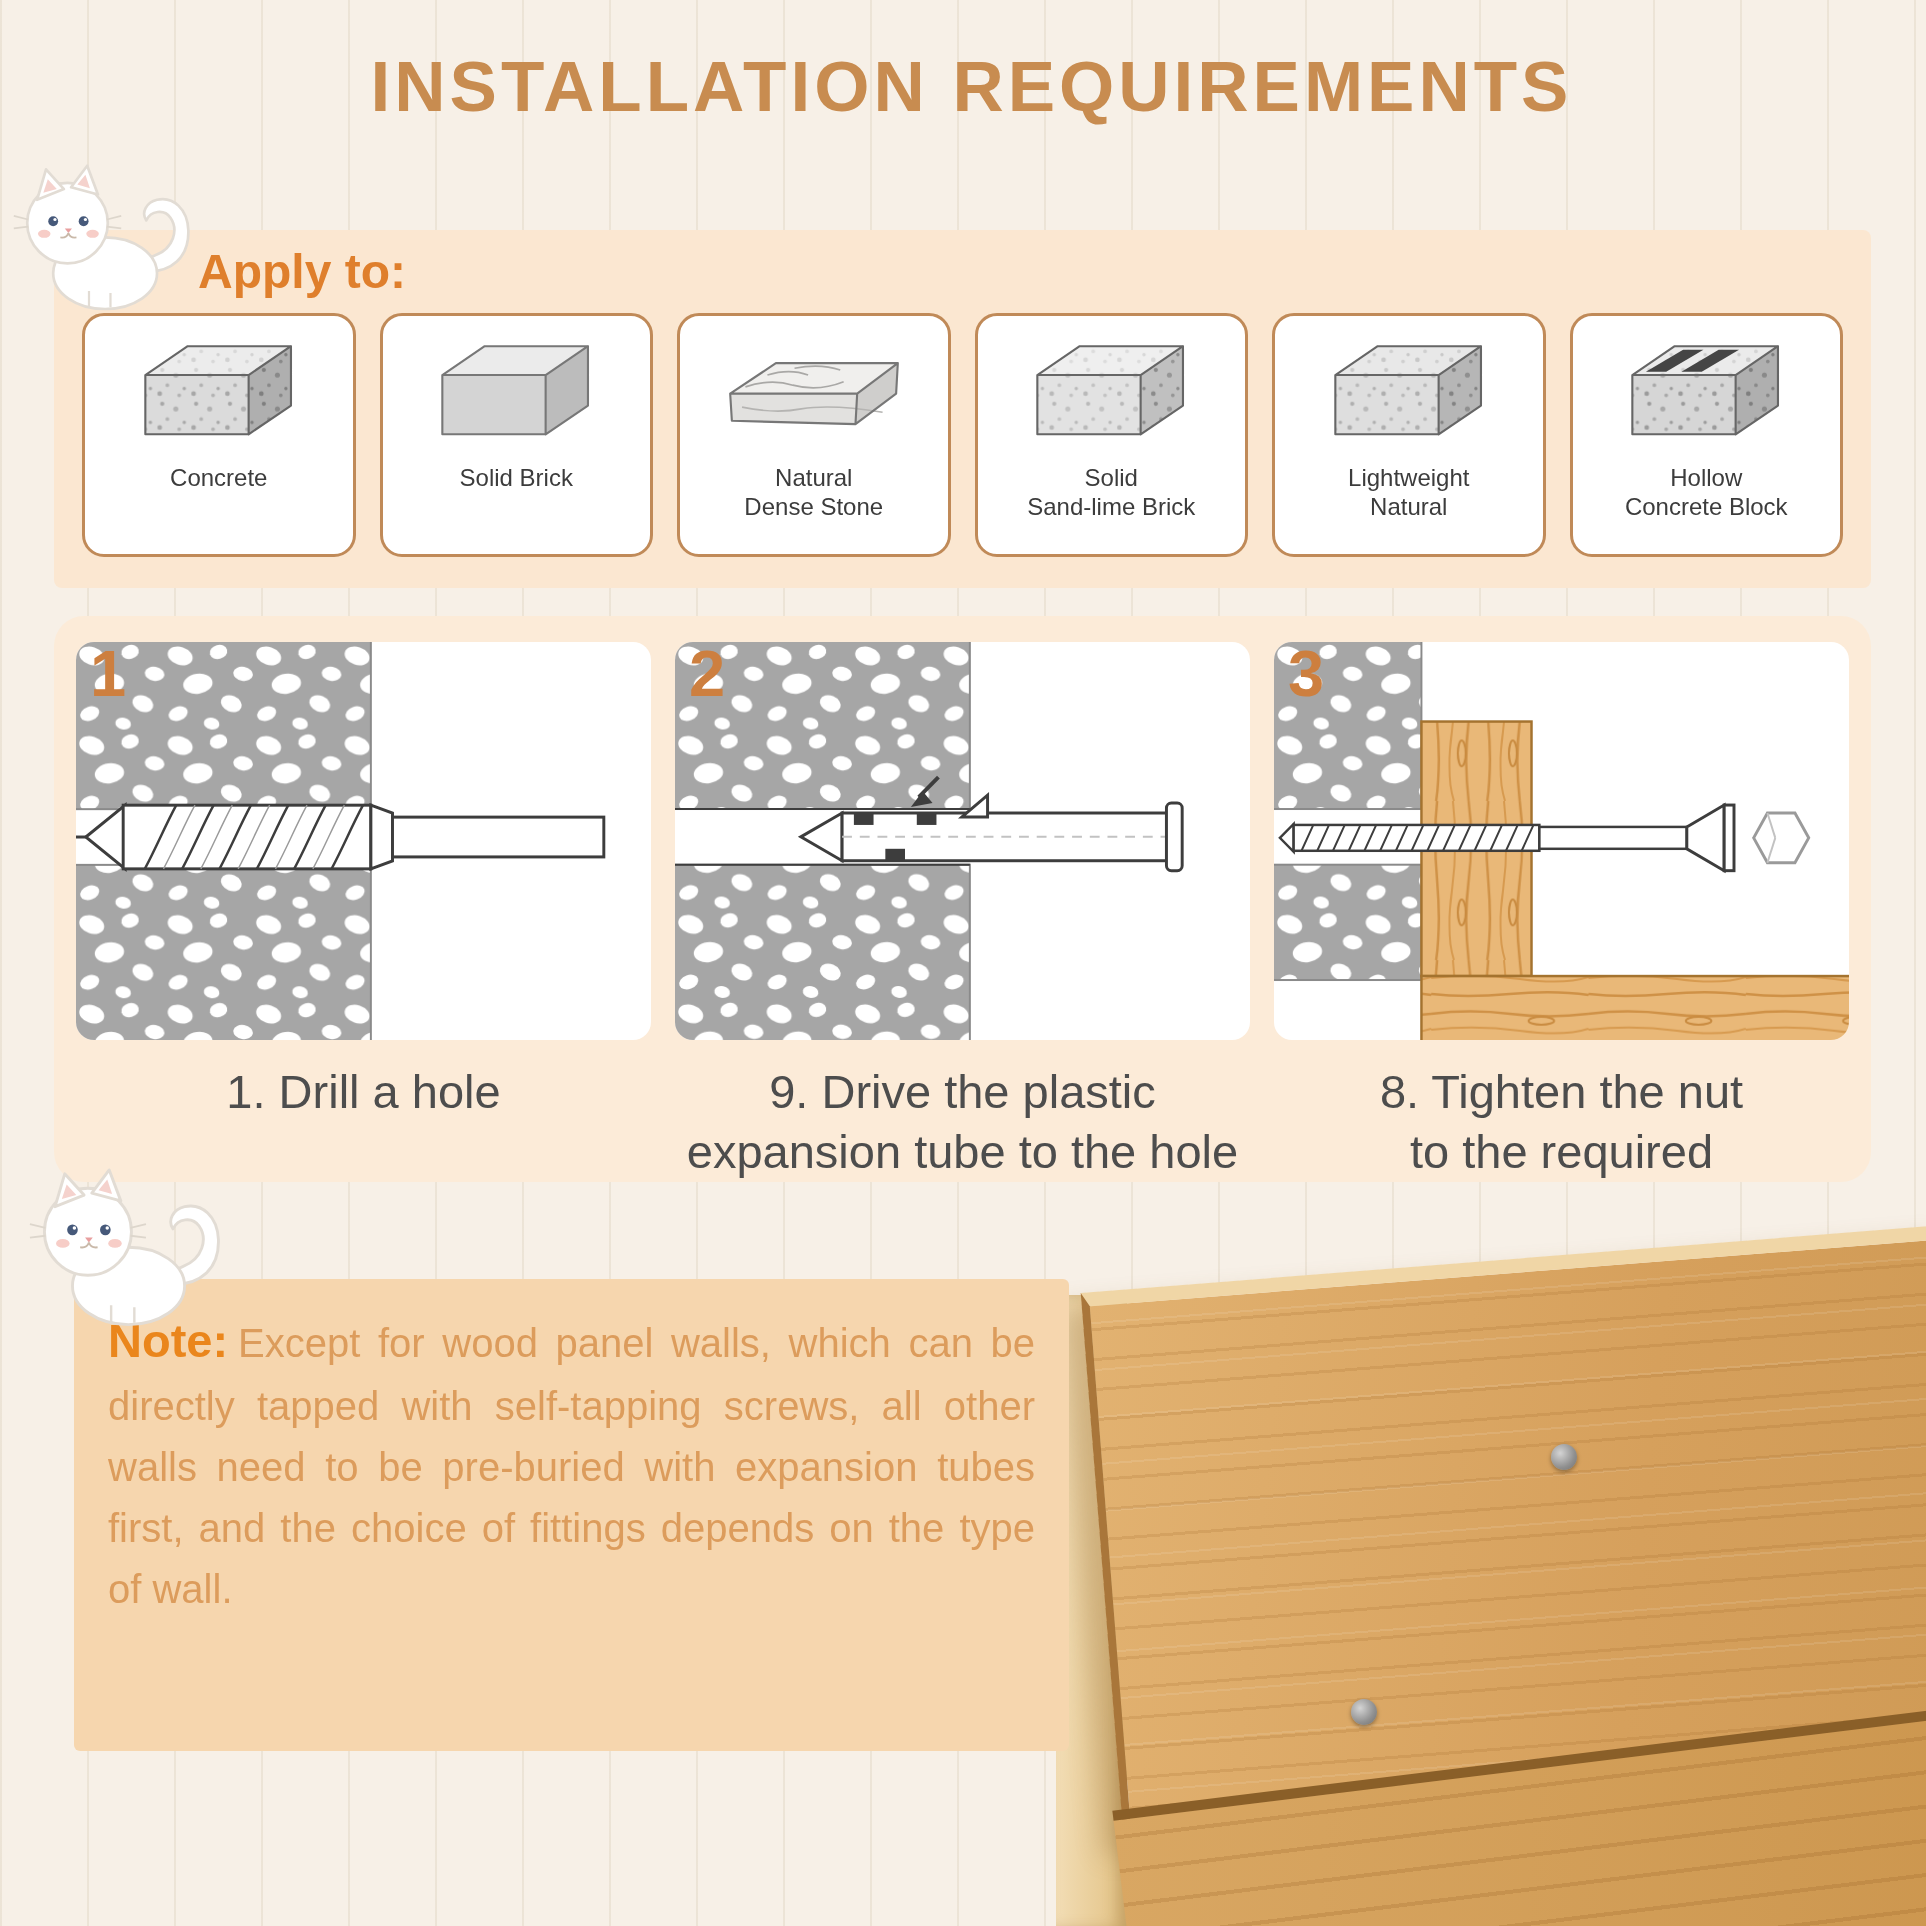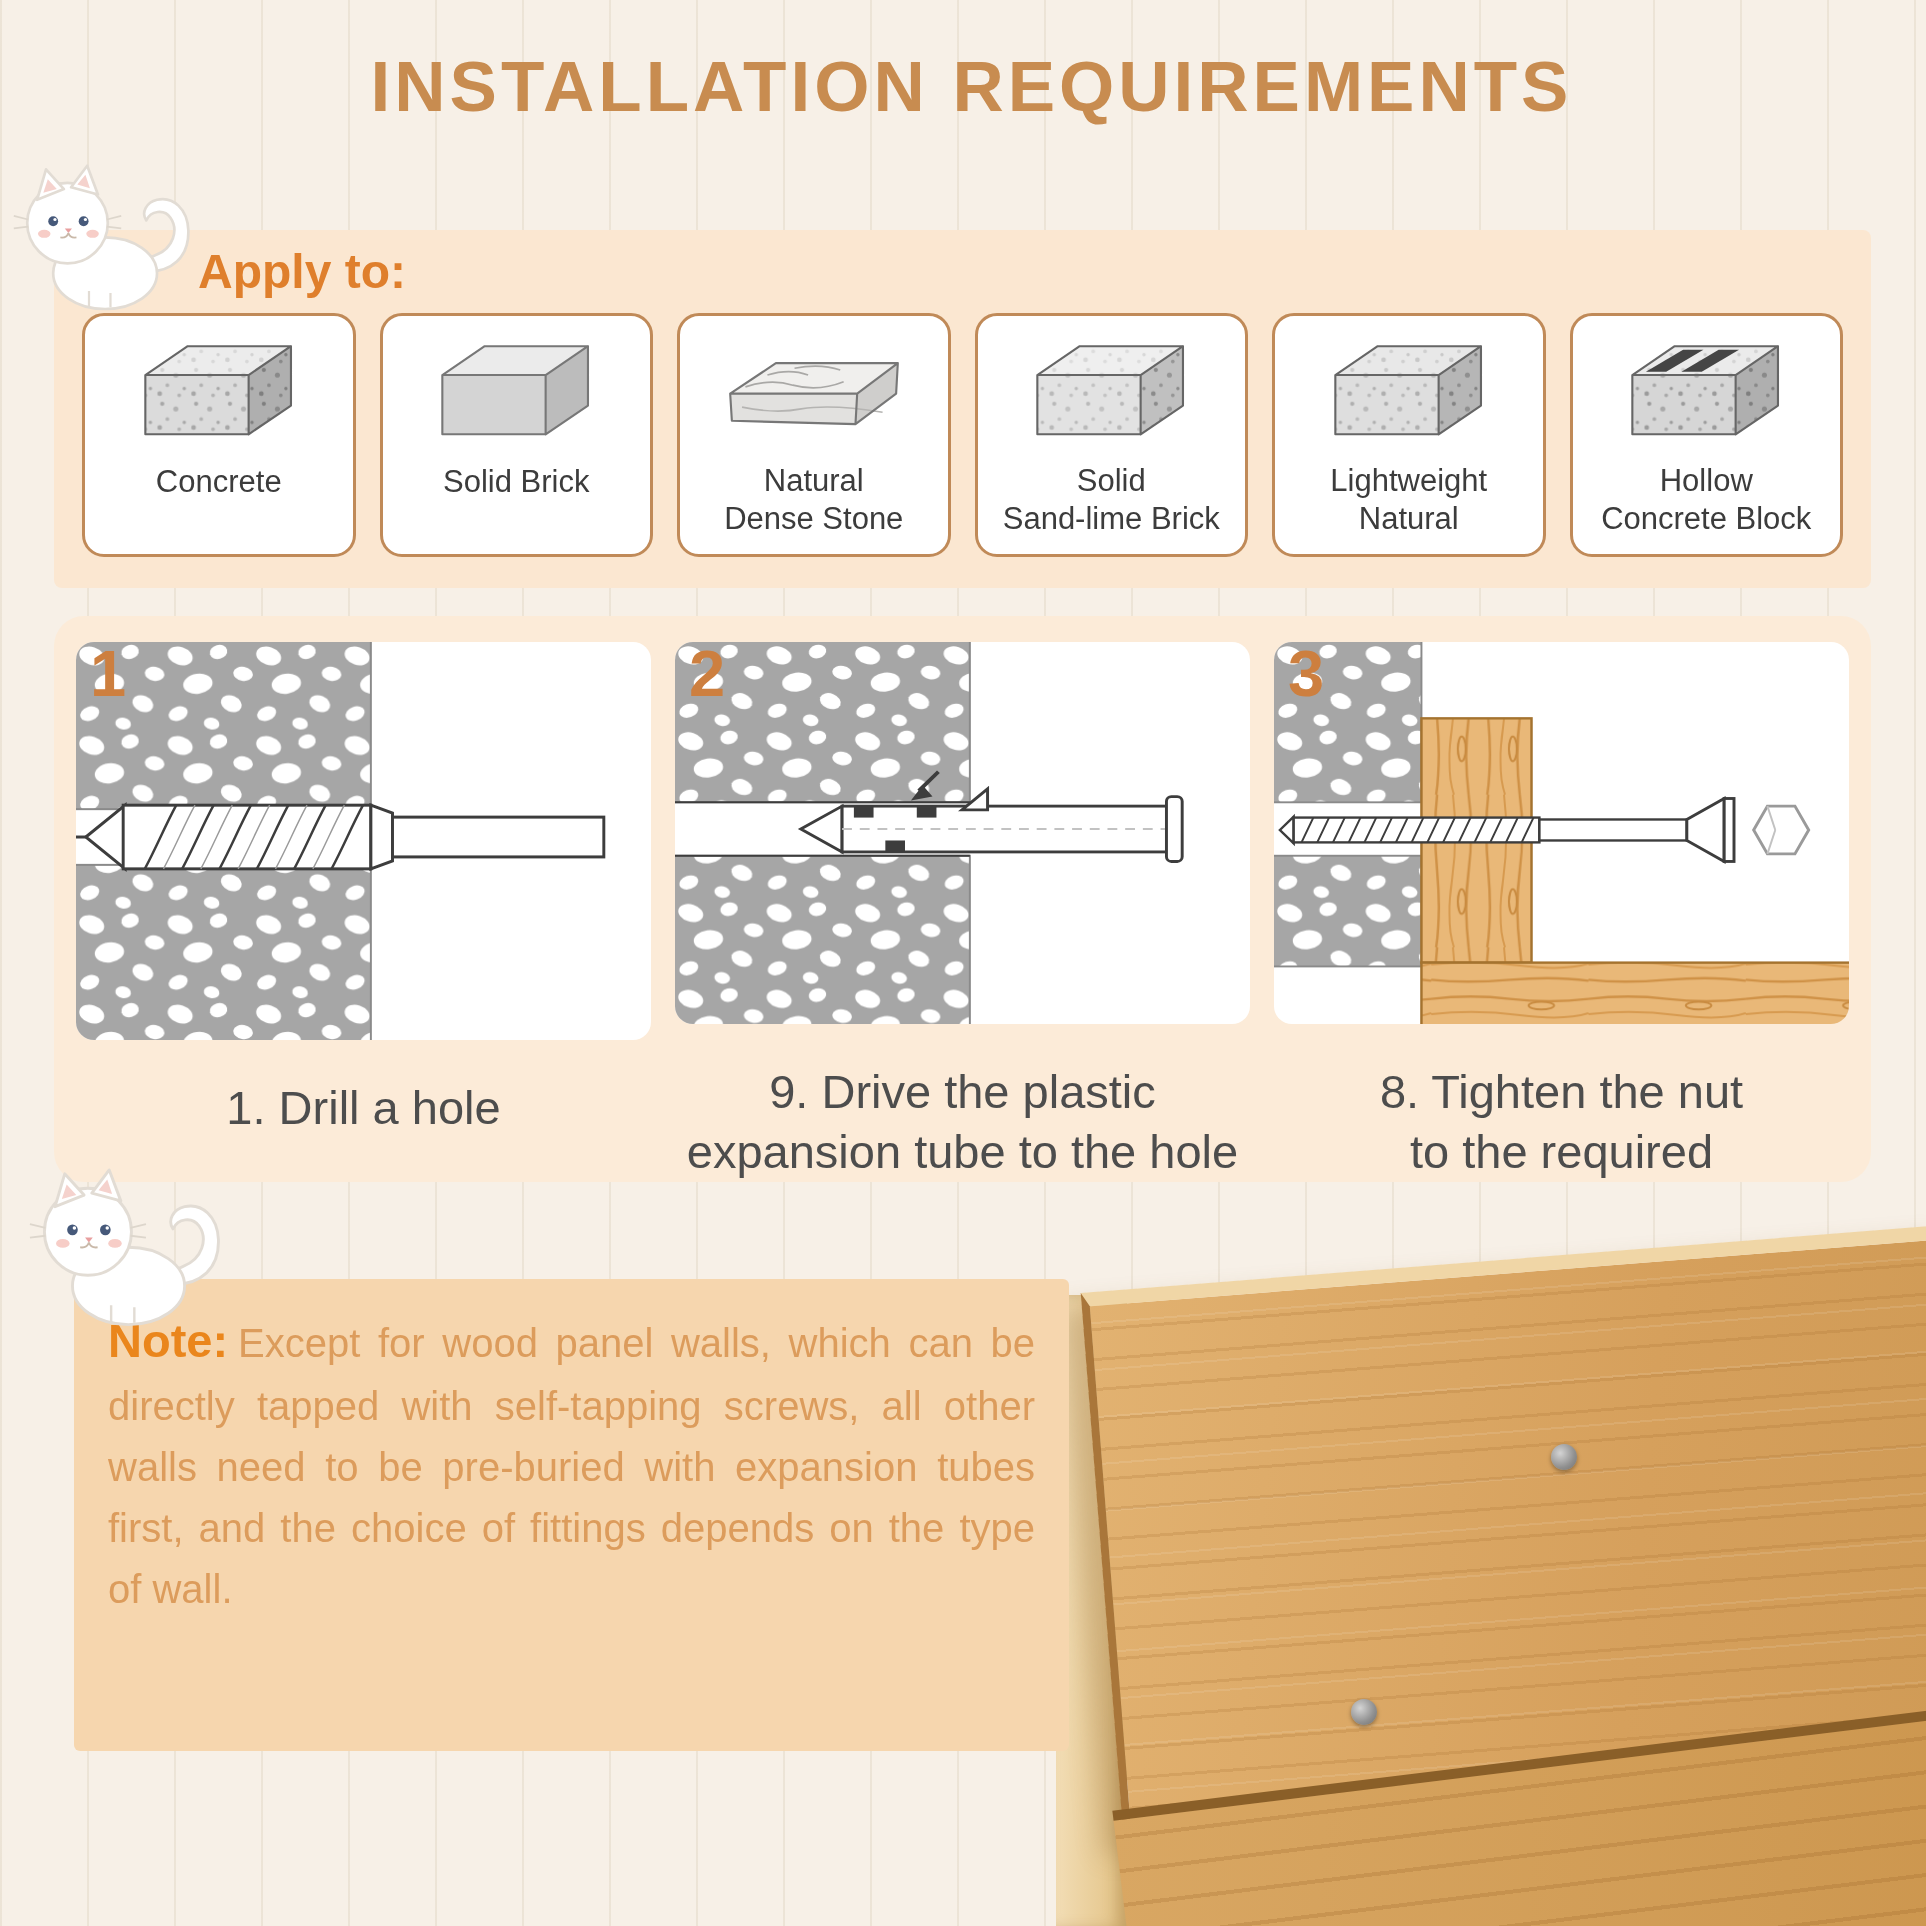--- a/index.html
+++ b/index.html
@@ -33,41 +33,41 @@
     position:absolute;left:28px;right:28px;top:83px;
     display:flex;gap:24px;
   }
   .card{
     flex:1;height:244px;background:#fff;border:3px solid #c08a58;border-radius:22px;
     box-sizing:border-box;display:flex;flex-direction:column;align-items:center;
   }
   .card-icon{flex:1;display:flex;align-items:center;justify-content:center;width:100%;padding-top:10px;box-sizing:border-box;}
   .card-icon svg{width:198px;height:127px;}
   .card-label{
-    font-size:31px;color:#3c3c3c;text-align:center;line-height:1.22;
+    font-size:24px;color:#3c3c3c;text-align:center;line-height:1.22;
     white-space:pre-line;padding:0 6px 16px;min-height:75px;
   }
 
   
   .steps-panel{
     position:absolute;left:54px;top:616px;width:1817px;height:566px;
     background:#fcebd8;border-radius:30px;box-sizing:border-box;
     display:flex;gap:24px;padding:26px 22px 0;z-index:2;
   }
   .step{flex:1;position:relative;display:flex;flex-direction:column;}
   .step-illustration{
     background:#fff;border-radius:18px;height:398px;overflow:hidden;position:relative;
   }
   .step-illustration svg{width:100%;height:100%;display:block;}
   .step-number{
     position:absolute;top:-6px;left:14px;z-index:3;
     font-size:65px;font-weight:bold;color:#cd7f3f;
   }
   .step-caption{
-    margin-top:38px;text-align:center;font-size:47px;color:#4d4d4d;
+    margin-top:22px;text-align:center;font-size:47px;color:#4d4d4d;
     line-height:1.28;white-space:pre-line;
   }
 
   
   .note-panel{
     position:absolute;left:74px;top:1279px;width:995px;height:472px;
     background:#f6d6ae;border-radius:6px;box-sizing:border-box;
     padding:26px 34px;z-index:5;
   }
   .note-text{

